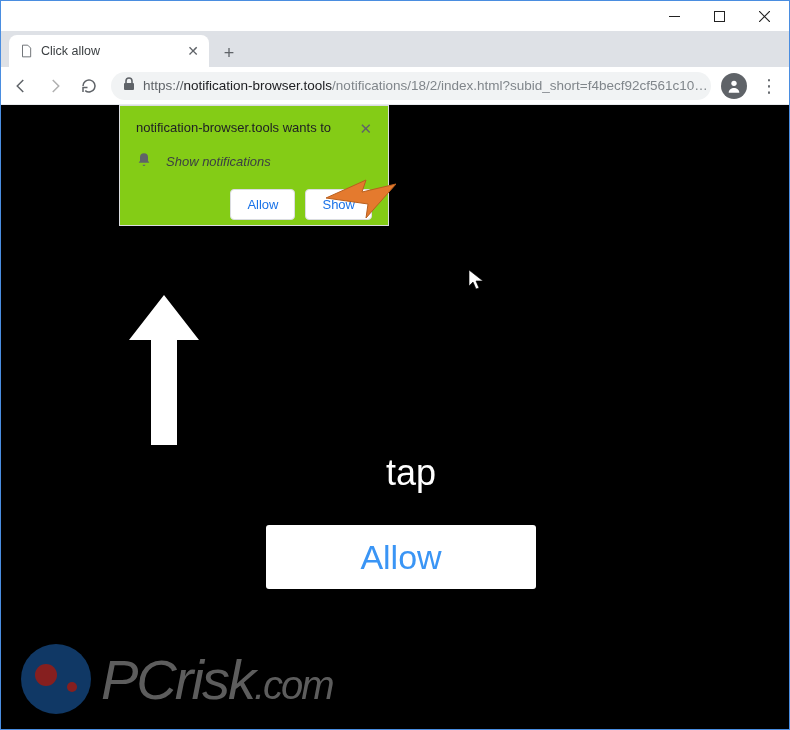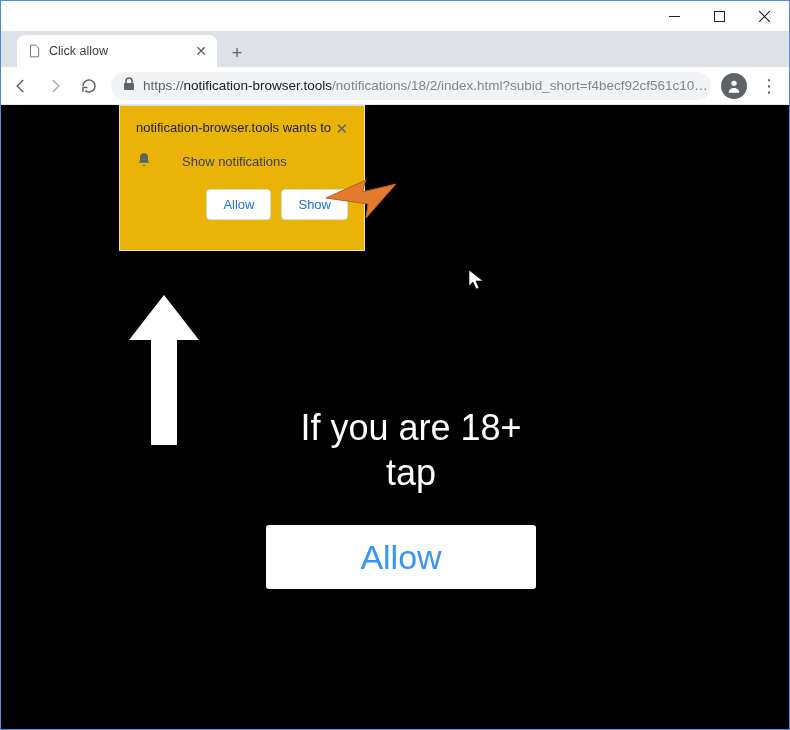--- a/index.html
+++ b/index.html
@@ -5,21 +5,21 @@
 * { margin: 0; padding: 0; box-sizing: border-box; font-family: "Segoe UI", Arial, sans-serif; }
 body { width: 790px; height: 730px; overflow: hidden; background: #fff; position: relative; }
 
 
 .window { width: 790px; height: 730px; border: 1px solid #4a8de0; background: #fff; display: flex; flex-direction: column; }
 .titlebar { height: 30px; background: #fff; display: flex; justify-content: flex-end; align-items: center; padding-right: 2px; }
 .win-btn { width: 45px; height: 28px; display: flex; align-items: center; justify-content: center; font-size: 14px; color: #222; }
 .win-btn svg { display: block; }
 
 
-.tabstrip { height: 36px; background: #dee1e6; display: flex; align-items: flex-end; padding-left: 16px; }
+.tabstrip { height: 36px; background: #dee1e6; display: flex; align-items: flex-end; padding-left: 8px; }
 .tab { height: 32px; min-width: 200px; background: #fff; border-radius: 8px 8px 0 0; display: flex; align-items: center; padding: 0 10px; font-size: 12.5px; color: #3c4043; gap: 8px; }
 .tab .file-icon { width: 14px; height: 14px; }
 .tab .close { margin-left: auto; font-size: 14px; color: #5f6368; }
 .newtab { width: 28px; height: 28px; display: flex; align-items: center; justify-content: center; color: #5f6368; font-size: 18px; margin-left: 6px; }
 
 
 .addrbar { height: 38px; background: #fff; display: flex; align-items: center; padding: 0 8px; gap: 10px; border-bottom: 1px solid #e8eaed; }
 .nav-icon { width: 24px; height: 24px; display: flex; align-items: center; justify-content: center; color: #5f6368; }
 .nav-icon.disabled { color: #b0b0b0; }
 .omnibox { flex: 1; height: 28px; background: #f1f3f4; border-radius: 14px; display: flex; align-items: center; padding: 0 12px; gap: 8px; font-size: 13.5px; overflow: hidden; white-space: nowrap; }
@@ -27,25 +27,25 @@
 .url-proto { color: #5f6368; }
 .url-host { color: #202124; }
 .url-path { color: #80868b; }
 .avatar { width: 26px; height: 26px; border-radius: 50%; background: #5f6368; display: flex; align-items: center; justify-content: center; }
 .menu-dots { color: #5f6368; font-size: 18px; width: 24px; text-align: center; }
 
 
 .viewport { flex: 1; background: #000; position: relative; overflow: hidden; }
 
 
-.perm-bubble { position: absolute; left: 118px; top: 0; width: 246px; background: #eab308; border: 1px solid #dadce0; box-shadow: 0 2px 6px rgba(0,0,0,0.2); padding: 14px 16px 30px 16px; font-size: 13px; color: #3c4043; z-index: 10; }
+.perm-bubble { position: absolute; left: 118px; top: 0; width: 270px; background: #84cc16; border: 1px solid #dadce0; box-shadow: 0 2px 6px rgba(0,0,0,0.2); padding: 14px 16px 5px 16px; font-size: 13px; color: #3c4043; z-index: 10; }
 .perm-top { display: flex; align-items: flex-start; }
 .perm-head { font-size: 13px; color: #202124; }
 .perm-close { margin-left: auto; font-size: 15px; color: #5f6368; }
-.perm-row { display: flex; align-items: center; gap: 30px; margin-top: 14px; }
+.perm-row { display: flex; align-items: center; gap: 14px; margin-top: 14px; font-style: italic; }
 .bell { color: #5f6368; }
 .perm-actions { display: flex; justify-content: flex-end; gap: 10px; margin-top: 18px; }
 .perm-btn { border: 1px solid #dadce0; background: #fff; border-radius: 4px; padding: 7px 16px; font-size: 13px; color: #1a73e8; }
 
 
 .orange-arrow { position: absolute; left: 325px; top: 65px; z-index: 15; }
 
 
 .white-arrow { position: absolute; left: 128px; top: 190px; }
 .caption { position: absolute; left: 55px; top: 358px; width: 235px; color: #fff; text-align: center; font-size: 18px; line-height: 1.4; }
@@ -159,27 +159,33 @@
     <svg class="orange-arrow" width="70" height="60">
       <polygon points="0,28 40,10 36,22 70,14 40,48 42,34" fill="#e47a2e" stroke="#b85f1e" stroke-width="1"></polygon>
     </svg>
 
     <svg class="white-arrow" width="70" height="150">
       <polygon points="35,0 70,45 48,45 48,150 22,150 22,45 0,45" fill="#fff"></polygon>
     </svg>
 
 
     <div class="headline">
-      <span>If you are 18+</span><br>
+      <br>
       <span>tap</span>
     </div>
 
     <div class="allow-big">Allow</div>
 
     <div class="cursor">
       <svg width="14" height="20" viewBox="0 0 14 20">
           <path d="M0 0l0 16 4-4 3 7 3-1-3-7 7 0z" fill="#fff" stroke="#000" stroke-width="0.6"></path>
         </svg>
     </div>
 
+    <div class="watermark">
+      <div class="wm-logo"></div>
+      <div class="wm-text">
+        <span>PCrisk</span><span class="tld">.com</span>
+      </div>
+    </div>
 
   </div>
 </div>
 
 </body></html>

